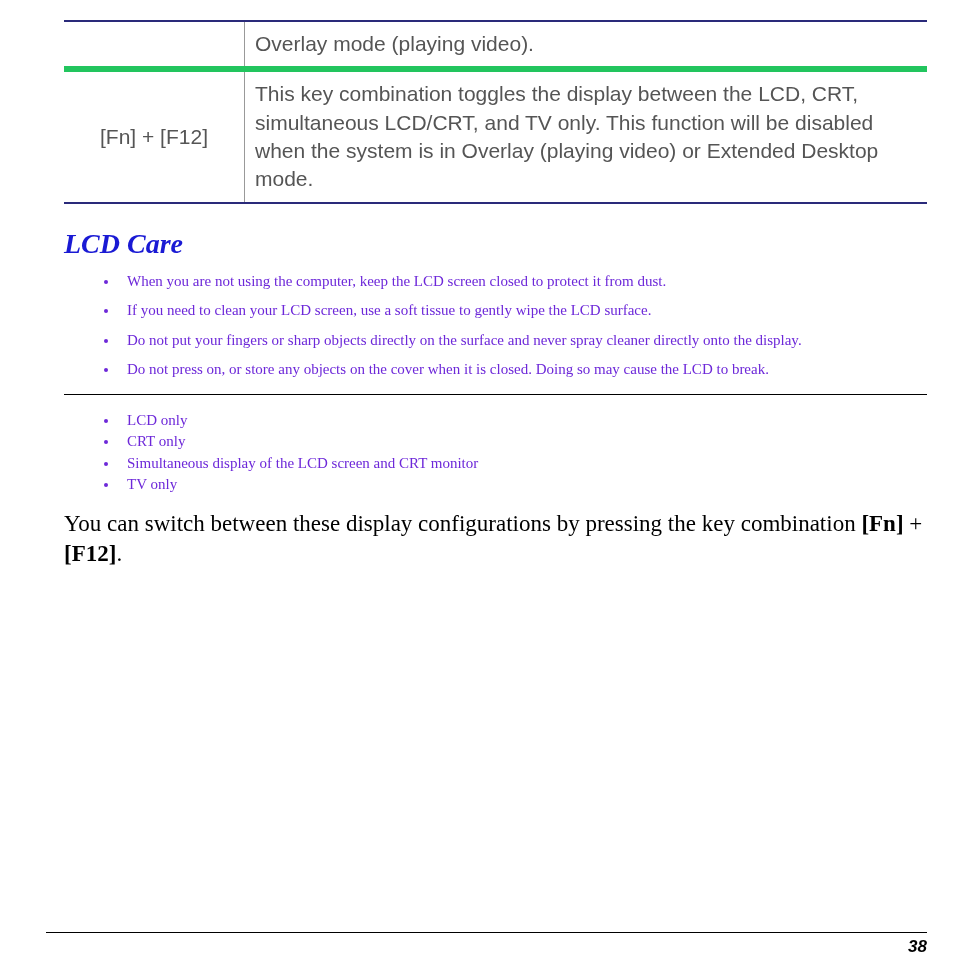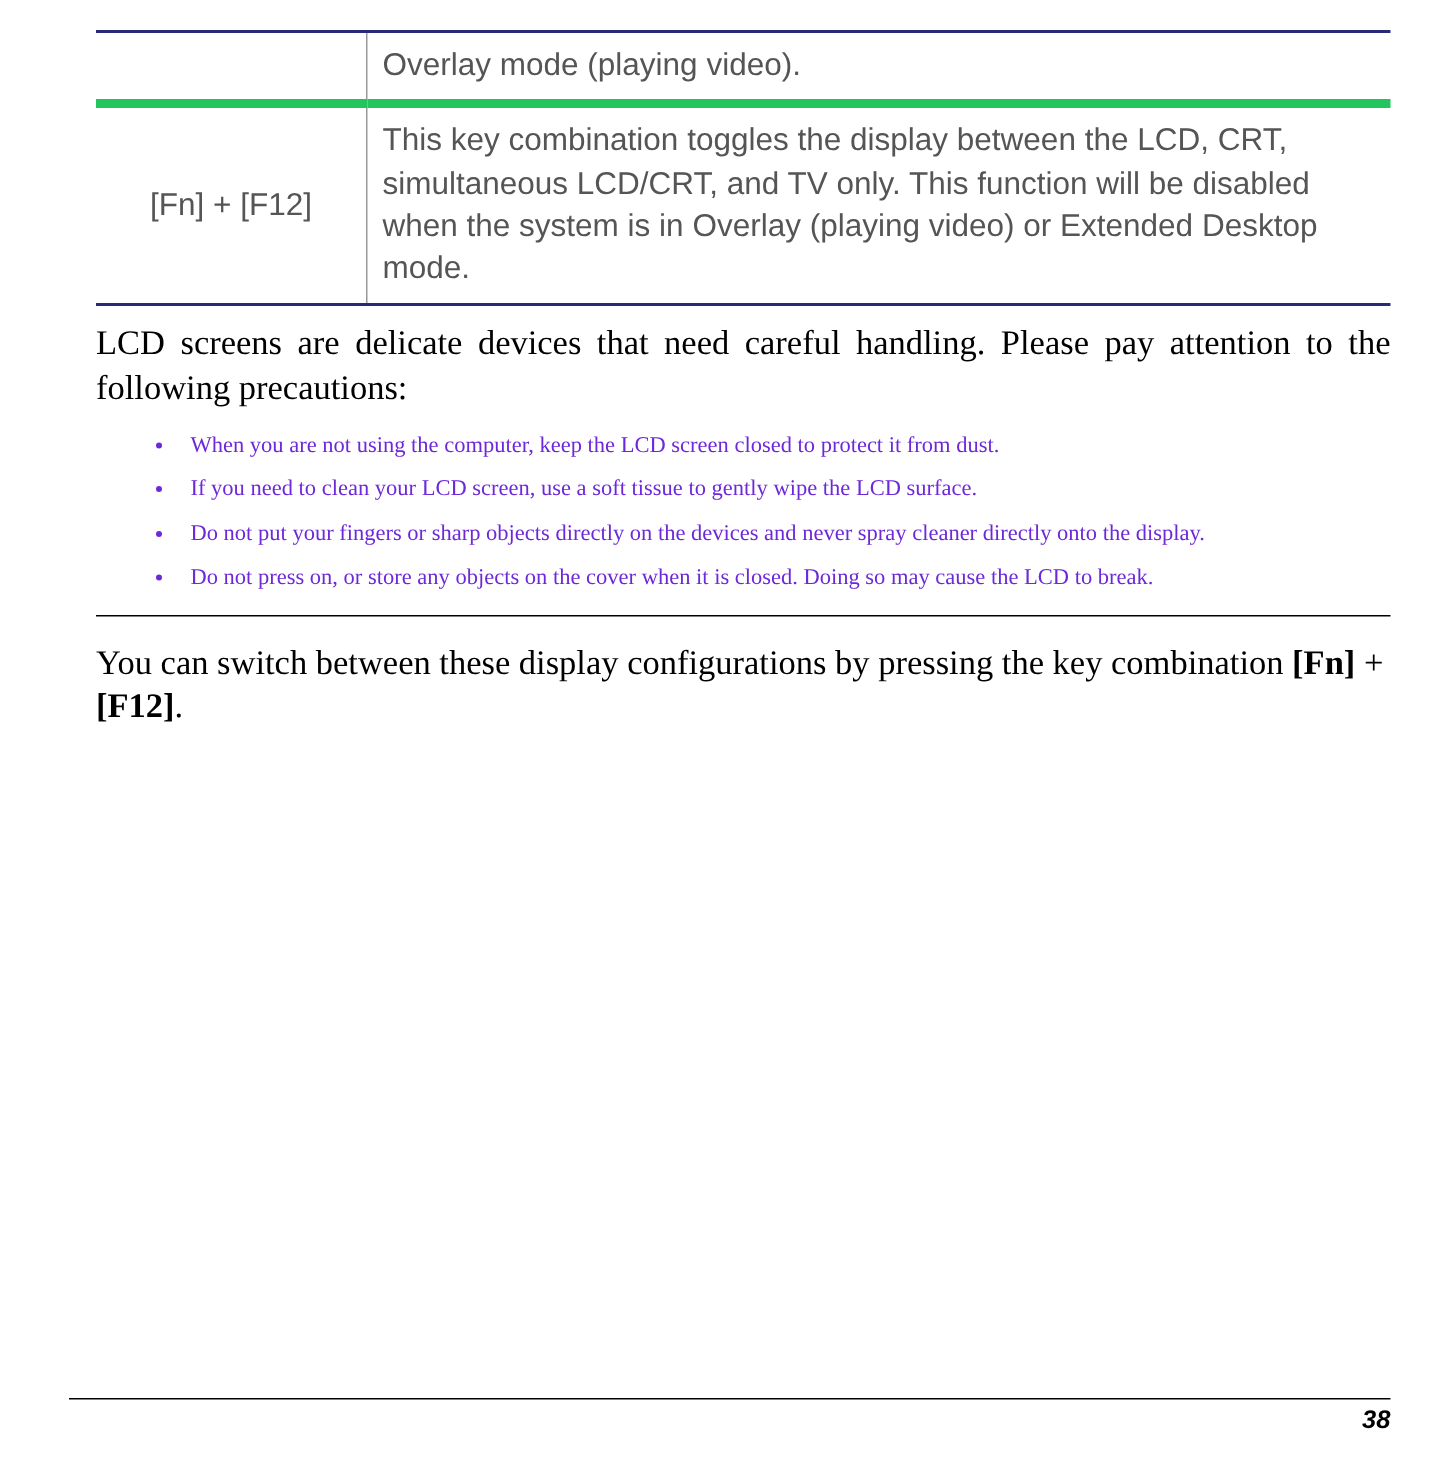--- a/index.html
+++ b/index.html
@@ -124,33 +124,39 @@
       <td class="col-left"></td>
       <td class="col-right">Overlay mode (playing video).</td>
     </tr>
     <tr>
       <td class="col-left">[Fn] + [F12]</td>
       <td class="col-right">This key combination toggles the display between the LCD, CRT, simultaneous LCD/CRT, and TV only.  This function will be disabled when the system is in Overlay (playing video) or Extended Desktop mode.</td>
     </tr>
   </tbody>
     </table>
 
+  <h2 class="section-blue">LCD Care</h2>
 
-  <p class="body justify">LCD screens are delicate devices that need careful handling.  Please pay attention to the following precautions:</p>
 
   <ul class="bullets">
     <li>When you are not using the computer, keep the LCD screen closed to protect it from dust.</li>
     <li>If you need to clean your LCD screen, use a soft tissue to gently wipe the LCD surface.</li>
-    <li>Do not put your fingers or sharp objects directly on the devices and never spray cleaner directly onto the display.</li>
+    <li>Do not put your fingers or sharp objects directly on the surface and never spray cleaner directly onto the display.</li>
     <li>Do not press on, or store any objects on the cover when it is closed.  Doing so may cause the LCD to break.</li>
   </ul>
 
   <hr class="section-rule">
 
 
+  <ul class="bullets tight">
+    <li>LCD only</li>
+    <li>CRT only</li>
+    <li>Simultaneous display of the LCD screen and CRT monitor</li>
+    <li>TV only</li>
+  </ul>
 
   <p class="body">
     <span>You can switch between these display configurations by pressing the key combination </span><span class="bold">[Fn]</span><span> + </span><span class="bold">[F12]</span><span>.</span>
   </p>
 
   <div class="footer">
     <div class="footer-line"></div>
     <div class="page-number">38</div>
   </div>
 

